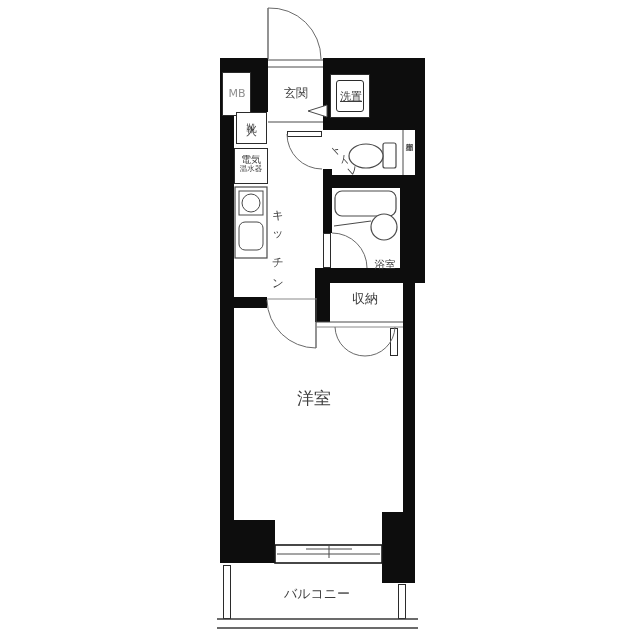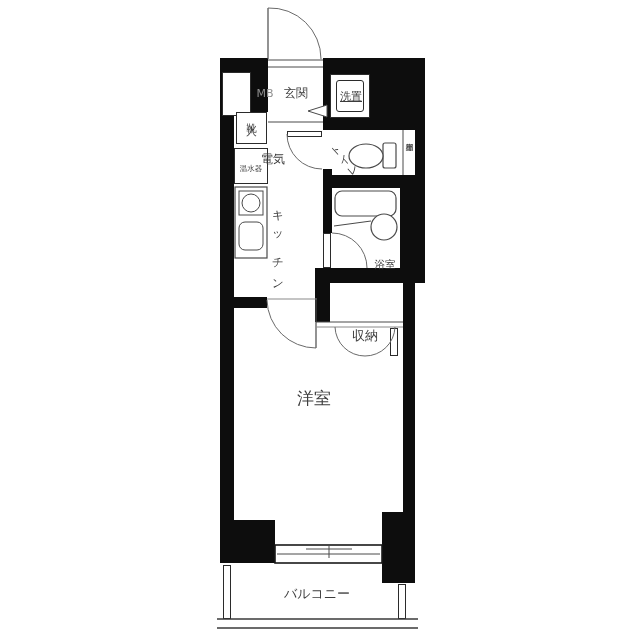--- a/index.html
+++ b/index.html
@@ -3,21 +3,21 @@
 <meta charset="utf-8">
 <style>
   html,body{margin:0;padding:0;background:#ffffff;}
   #canvas{position:relative;width:640px;height:640px;background:#ffffff;overflow:hidden;
           font-family:"DejaVu Sans","Liberation Sans",sans-serif;}
   .wall{position:absolute;background:#0d0d0d;}
   .wbox{position:absolute;background:#ffffff;border:1px solid #2b2b2b;box-sizing:border-box;}
   .lbl{position:absolute;color:#3c3c3c;white-space:nowrap;}
   .vt{writing-mode:vertical-rl;text-orientation:upright;}
   svg{position:absolute;left:0;top:0;}
-  .mb{color:#8f8f8f;padding-left:28px;}
+  .mb{color:#8f8f8f;}
 </style>
 </head>
 <body>
 
 <div id="canvas">
 
   <div class="wall" style="left:220px;top:58px;width:14px;height:505px;"></div>
   <div class="wall" style="left:220px;top:58px;width:48px;height:54px;"></div>
   <div class="wall" style="left:323px;top:58px;width:102px;height:72px;"></div>
   <div class="wall" style="left:415px;top:130px;width:10px;height:45px;"></div>
@@ -84,23 +84,23 @@
     <line x1="329" y1="546" x2="329" y2="558" stroke="#4a4a4a" stroke-width="1"></line>
 
     <line x1="217" y1="619" x2="418" y2="619" stroke="#3a3a3a" stroke-width="1.6"></line>
     <line x1="217" y1="628" x2="418" y2="628" stroke="#3a3a3a" stroke-width="1.4"></line>
   </svg>
 
   <div class="lbl mb" style="left:224px;top:87px;width:26px;text-align:center;font-size:11px;">MB</div>
   <div class="lbl" style="left:275px;top:85px;width:42px;text-align:center;font-size:12px;">玄関</div>
   <div class="lbl" style="left:338px;top:89px;width:26px;text-align:center;font-size:11px;text-decoration:underline;">洗置</div>
   <div class="lbl vt" style="left:245px;top:115px;font-size:10.5px;letter-spacing:2px;">靴入</div>
-  <div class="lbl" style="left:236px;top:155px;width:30px;text-align:center;font-size:12px;line-height:9px;padding-left:22px;">電気</div>
+  <div class="lbl" style="left:236px;top:155px;width:30px;text-align:center;font-size:10px;line-height:9px;">電気</div>
   <div class="lbl" style="left:236px;top:164px;width:30px;text-align:center;font-size:7.5px;line-height:9px;">温水器</div>
   <div class="lbl vt" style="left:270px;top:202px;font-size:11.5px;letter-spacing:10px;">キッチン</div>
   <div class="lbl vt" style="left:334px;top:136px;font-size:10.5px;transform:rotate(-42deg);transform-origin:50% 50%;letter-spacing:1px;">トイレ</div>
   <div class="lbl vt" style="left:404px;top:137px;font-size:7.5px;">上部棚</div>
   <div class="lbl" style="left:370px;top:246px;width:30px;text-align:center;font-size:10.5px;margin-top:12px;">浴室</div>
-  <div class="lbl" style="left:345px;top:290px;width:40px;text-align:center;font-size:13px;margin-top:37px;">収納</div>
+  <div class="lbl" style="left:345px;top:290px;width:40px;text-align:center;font-size:13px;">収納</div>
   <div class="lbl" style="left:282px;top:387px;width:64px;text-align:center;font-size:17px;">洋室</div>
   <div class="lbl" style="left:272px;top:585px;width:90px;text-align:center;font-size:13px;font-family:Liberation Serif, serif;">バルコニー</div>
 
 </div>
 
 </body></html>

